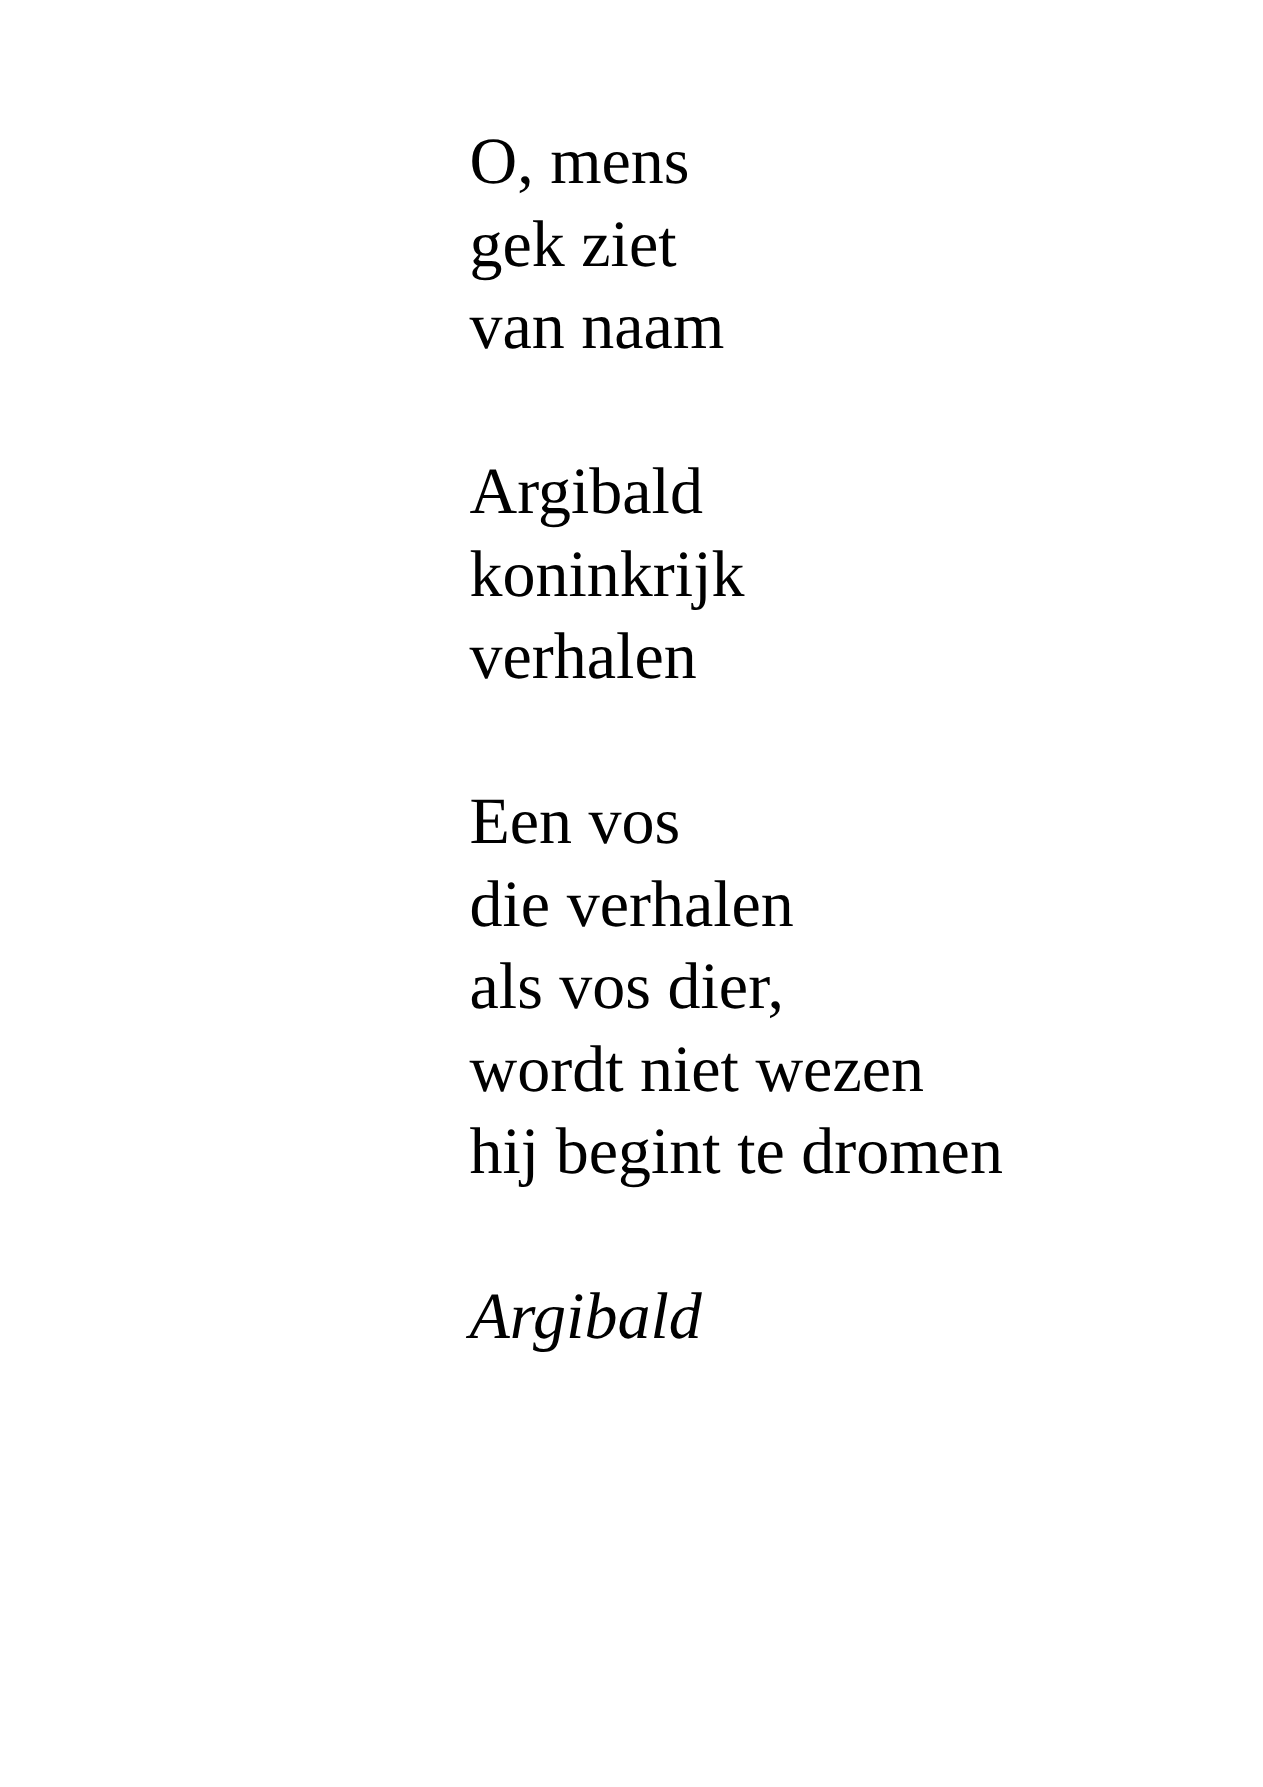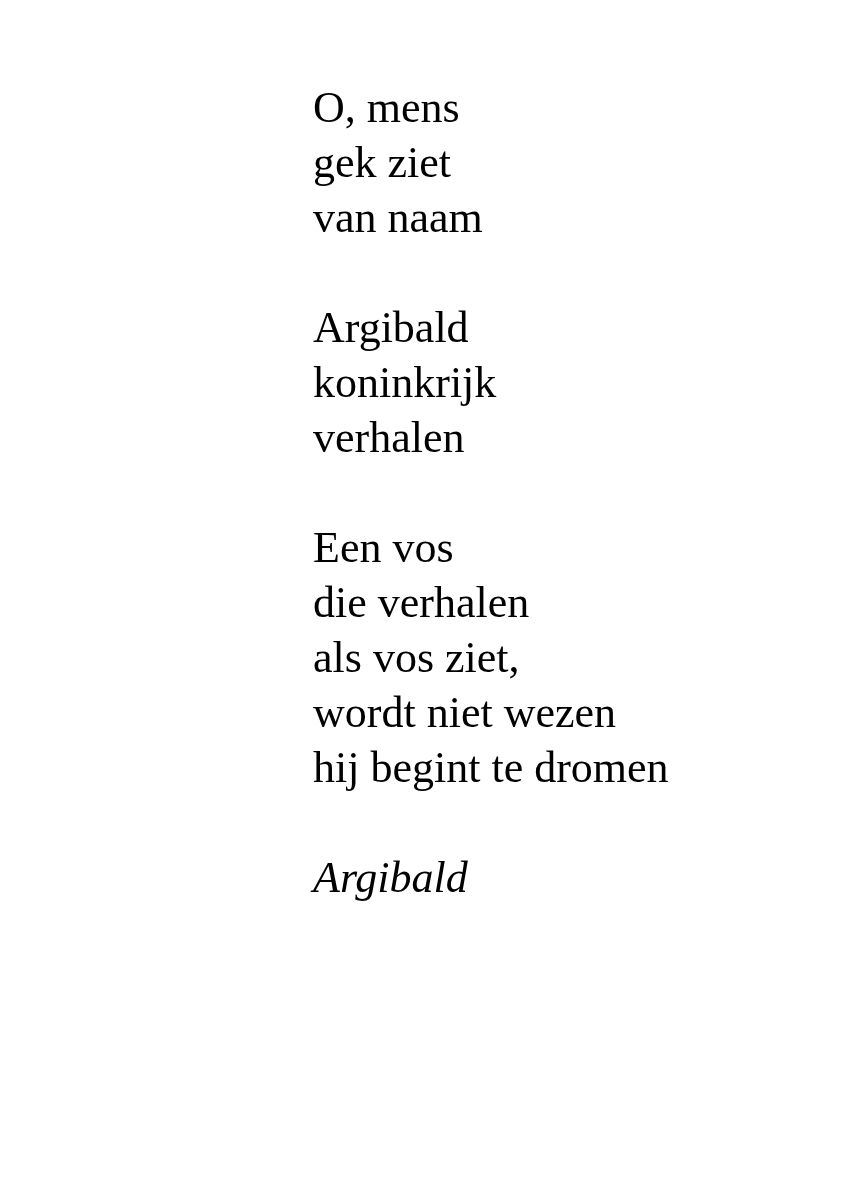--- a/index.html
+++ b/index.html
@@ -50,21 +50,21 @@
     <div class="stanza">
       <div class="poem-line">Argibald</div>
       <div class="poem-line">koninkrijk</div>
       <div class="poem-line">verhalen</div>
     </div>
 
 
     <div class="stanza">
       <div class="poem-line">Een vos</div>
       <div class="poem-line">die verhalen</div>
-      <div class="poem-line">als vos ziet,</div>
+      <div class="poem-line">als vos dier,</div>
       <div class="poem-line">wordt niet wezen</div>
       <div class="poem-line">hij begint te dromen</div>
     </div>
 
     <div class="signature">Argibald</div>
 
   </div>
 </div>
 
 </body></html>

